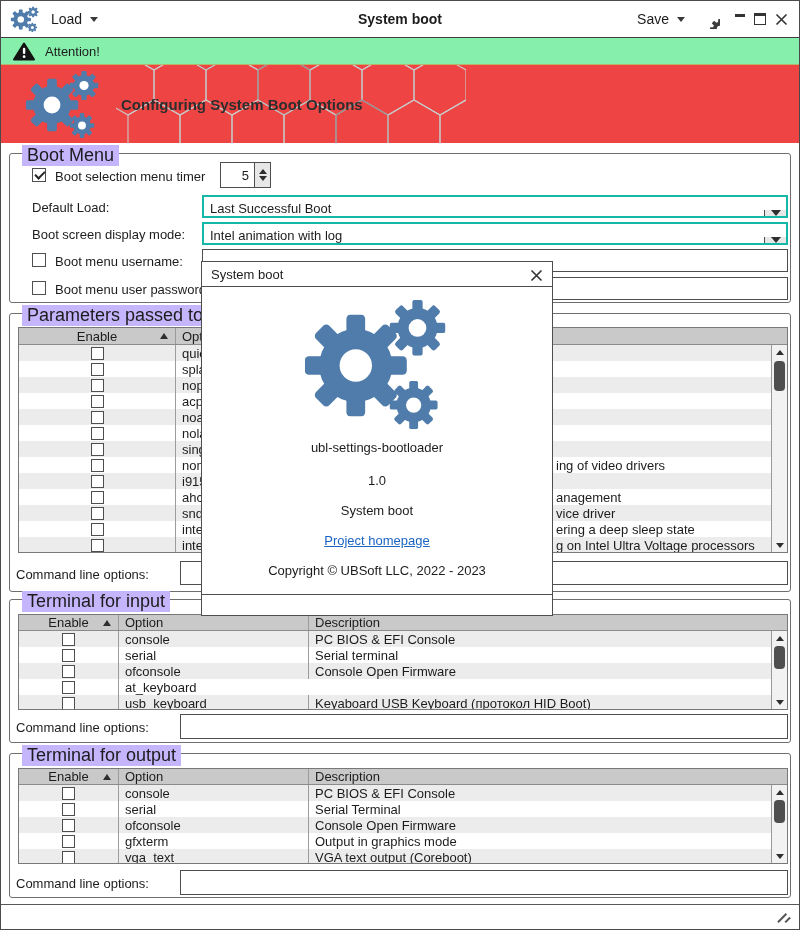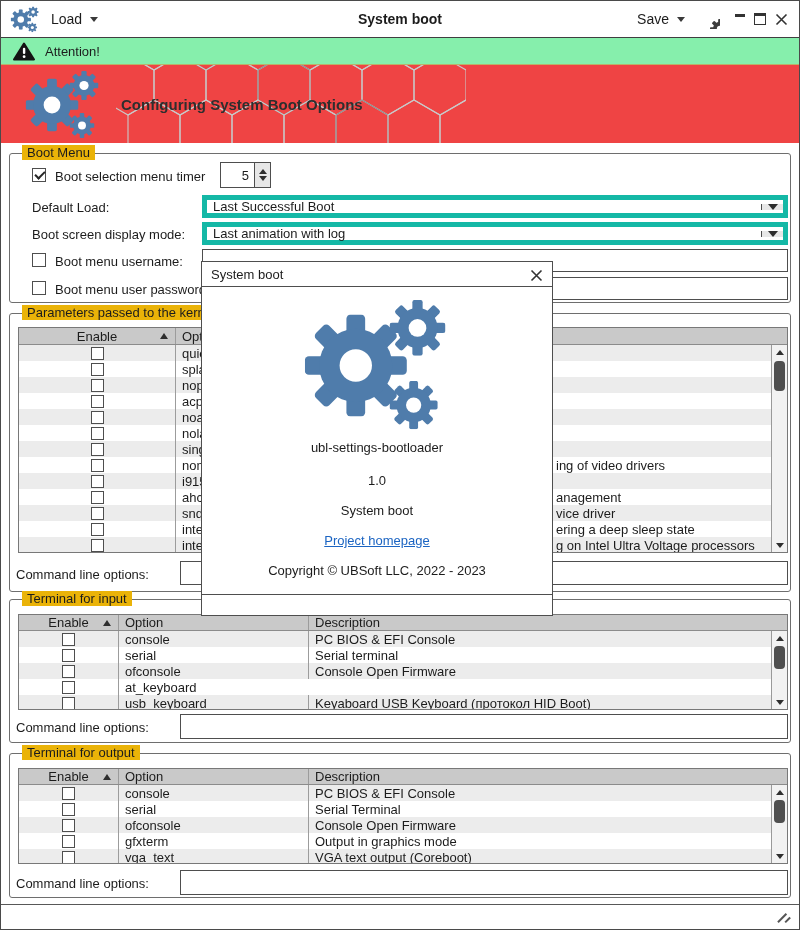--- a/index.html
+++ b/index.html
@@ -39,32 +39,32 @@
   .hexes { position:absolute; left:115px; top:0; width:350px; height:78px; }
   .hexes use { color:#c9c9c9; }
   .hexes use.dk { color:#8f8f8f; }
   .app-logo { position:absolute; left:24px; top:5px; width:76px; height:70px; color:#4F7CAB; }
   .header-title { position:absolute; left:120px; top:0; height:78px; display:flex;
                   align-items:center; font-weight:bold; font-size:15px; color:#2e2e2e; }
 
   
   .panel { position:absolute; left:8px; width:782px; border:1px solid #6e6e6e;
            border-radius:3px; background:#fff; }
-  .legend { position:absolute; top:-9px; left:12px; background:#eab308; padding:0 5px;
-            font-size:13px; white-space:nowrap; }
+  .legend { position:absolute; top:-9px; left:12px; background:#c4b5fd; padding:0 5px;
+            font-size:18px; white-space:nowrap; }
 
   .field-label { position:absolute; font-size:13px; white-space:nowrap; }
   .checkbox { position:absolute; width:14px; height:14px; border:1px solid #4e4e4e; background:#fff; }
   .checkbox.checked::after { content:""; position:absolute; left:2px; top:2px;
     width:8px; height:4px; border-left:2px solid #262626; border-bottom:2px solid #262626;
     transform:rotate(-45deg); }
   .text-input { position:absolute; border:1px solid #4e4e4e; background:#fff;
                 font:inherit; padding:0 5px; outline:none; }
-  .combo { position:absolute; height:23px; border:5px solid #14b8a6; background:#fff;
-           display:flex; align-items:center; }
+  .combo { position:absolute; height:23px; border:2px solid #14b8a6; background:#fff;
+           display:flex; align-items:flex-end; }
   .combo-value { flex:1; display:flex; align-items:center; padding:0 6px;
                  white-space:nowrap; overflow:hidden; }
   .combo-btn { width:22px; background:#e7e7e7; border-left:1px solid #4e4e4e;
                display:flex; align-items:center; justify-content:center; }
   .tri-down { width:0; height:0; border-left:5px solid transparent;
               border-right:5px solid transparent; border-top:6px solid #2e2e2e; }
   .spinner { position:absolute; display:flex; height:26px; border:1px solid #4e4e4e; background:#fff; }
   .spin-value { width:33px; display:flex; align-items:center; justify-content:flex-end; padding-right:5px; }
   .spin-btns { width:16px; border-left:1px solid #4e4e4e; background:#e7e7e7;
                display:flex; flex-direction:column; align-items:center; justify-content:center; gap:2px; }
@@ -249,21 +249,21 @@
     <span class="field-label" style="left:22px;top:46px;">Default Load:</span>
     <div class="combo" style="left:192px;top:41px;width:586px;">
       <span class="combo-value">Last Successful Boot</span>
       <span class="combo-btn">
           <span class="tri-down"></span>
         </span>
     </div>
 
     <span class="field-label" style="left:22px;top:73px;">Boot screen display mode:</span>
     <div class="combo" style="left:192px;top:68px;width:586px;">
-      <span class="combo-value">Last animation with log</span>
+      <span class="combo-value">Intel animation with log</span>
       <span class="combo-btn">
           <span class="tri-down"></span>
         </span>
     </div>
 
     <span class="checkbox" style="left:22px;top:99px;"></span>
     <span class="field-label" style="left:45px;top:100px;">Boot menu username:</span>
     <input class="text-input" style="left: 192px; top: 95px; width: 586px; height: 23px;" value="">
 
     <span class="checkbox" style="left:22px;top:127px;"></span>

